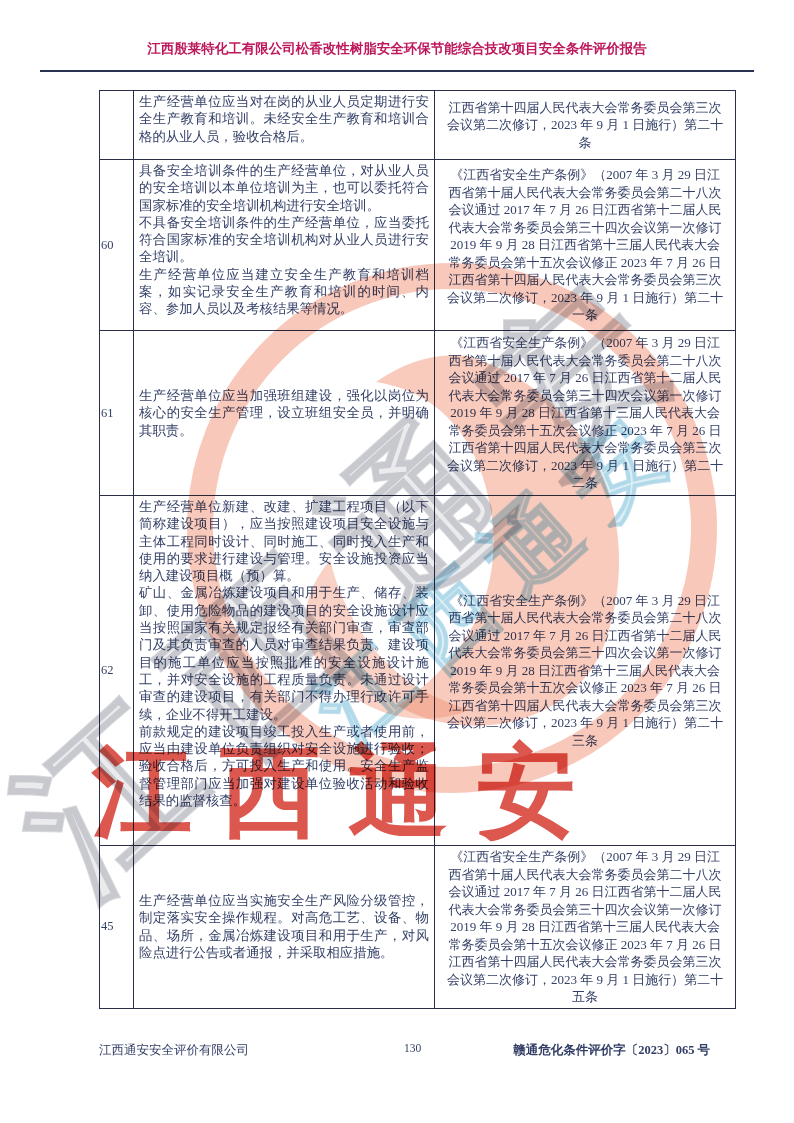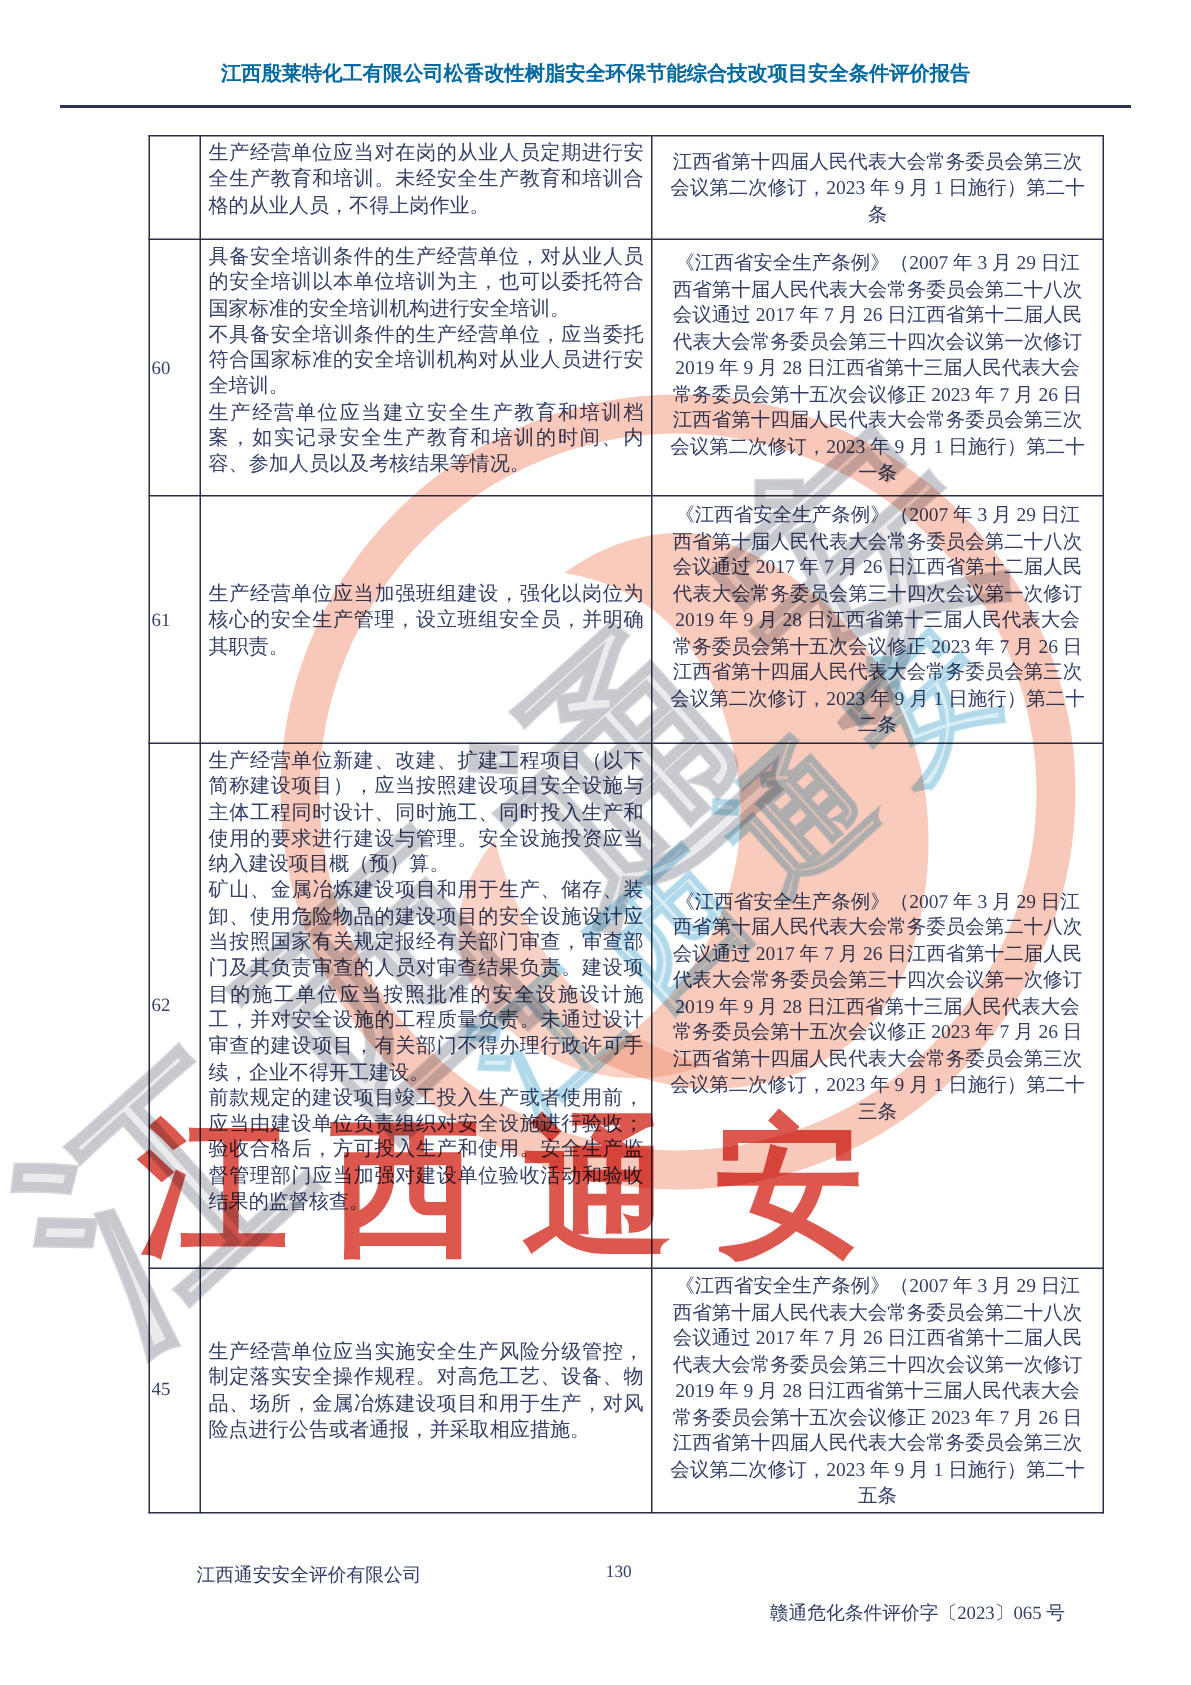--- a/index.html
+++ b/index.html
@@ -2,42 +2,42 @@
 <html><head>
 <meta charset="utf-8">
 <style>
   html,body{margin:0;padding:0;}
   body{width:794px;height:1123px;background:#ffffff;position:relative;overflow:hidden;
        font-family:"Liberation Serif","DejaVu Serif",serif;color:#333f66;}
   .page{position:absolute;inset:0;}
 
   
   .header{position:absolute;left:40px;top:40px;width:714px;text-align:center;
-          font-weight:bold;font-size:13.5px;color:#0369a1;padding-bottom:12px;
+          font-weight:bold;font-size:13.5px;color:#be185d;padding-bottom:12px;
           border-bottom:2px solid #2a3350;}
 
   
   table.main{position:absolute;left:99px;top:90px;width:611px;border-collapse:collapse;
              table-layout:fixed;}
   table.main td{border:1px solid #2a2f47;overflow:hidden;}
   td.num{width:31px;text-align:left;vertical-align:middle;font-size:12.5px;}
   td.req{width:290px;vertical-align:top;padding:2px 5px;font-size:13.4px;line-height:17.3px;
          text-align:justify;white-space:pre-line;}
   td.req.mid{vertical-align:middle;}
   td.basis{width:290px;vertical-align:middle;padding:2px 5px;font-size:13px;line-height:17.5px;
            text-align:center;white-space:pre-line;margin-top:28px;}
   tr.r1{height:69px;} tr.r60{height:171px;} tr.r61{height:165px;}
   tr.r62{height:350px;} tr.r63{height:159px;} tr.r64{height:27px;}
   tr.r64 td{white-space:nowrap;}
 
   
   .footer{position:absolute;left:99px;top:1042px;width:611px;font-size:12.5px;color:#333f66;}
-  .footer .left{position:absolute;left:0;margin-left:32px;}
+  .footer .left{position:absolute;left:0;}
   .footer .center{position:absolute;left:16px;right:0;text-align:center;font-size:11.5px;}
-  .footer .right{position:absolute;right:0;font-weight:normal;margin-top:25px;}
+  .footer .right{position:absolute;right:0;font-weight:bold;}
 
   
   .wm{position:absolute;pointer-events:none;mix-blend-mode:multiply;}
   .seal{left:0;top:0;width:794px;height:1123px;z-index:4;}
   .wm-diag{z-index:3;font-weight:bold;white-space:nowrap;
            color:rgba(128,130,142,0.16);-webkit-text-stroke:2px rgba(120,122,136,0.30);
            font-size:170px;letter-spacing:38px;left:-30px;top:770px;
            transform:rotate(-42deg);transform-origin:left top;}
   .wm-diag2{z-index:3;font-weight:bold;white-space:nowrap;
             color:rgba(80,170,205,0.20);-webkit-text-stroke:1.5px rgba(80,170,205,0.30);
@@ -68,21 +68,21 @@
   <div class="wm wm-red">江西通安</div>
 
   <div class="content">
 
     <div class="header">江西殷莱特化工有限公司松香改性树脂安全环保节能综合技改项目安全条件评价报告</div>
 
     <table class="main">
       <tbody>
           <tr class="r1">
         <td class="num"></td>
-        <td class="req">生产经营单位应当对在岗的从业人员定期进行安全生产教育和培训。未经安全生产教育和培训合格的从业人员，不得上岗作业。</td>
+        <td class="req">生产经营单位应当对在岗的从业人员定期进行安全生产教育和培训。未经安全生产教育和培训合格的从业人员，验收合格后。</td>
         <td class="basis">江西省第十四届人民代表大会常务委员会第三次
 会议第二次修订，2023 年 9 月 1 日施行）第二十
 条</td>
       </tr>
       <tr class="r60">
         <td class="num">60</td>
         <td class="req">具备安全培训条件的生产经营单位，对从业人员的安全培训以本单位培训为主，也可以委托符合国家标准的安全培训机构进行安全培训。
 不具备安全培训条件的生产经营单位，应当委托符合国家标准的安全培训机构对从业人员进行安全培训。
 生产经营单位应当建立安全生产教育和培训档案，如实记录安全生产教育和培训的时间、内容、参加人员以及考核结果等情况。</td>
         <td class="basis">《江西省安全生产条例》（2007 年 3 月 29 日江

